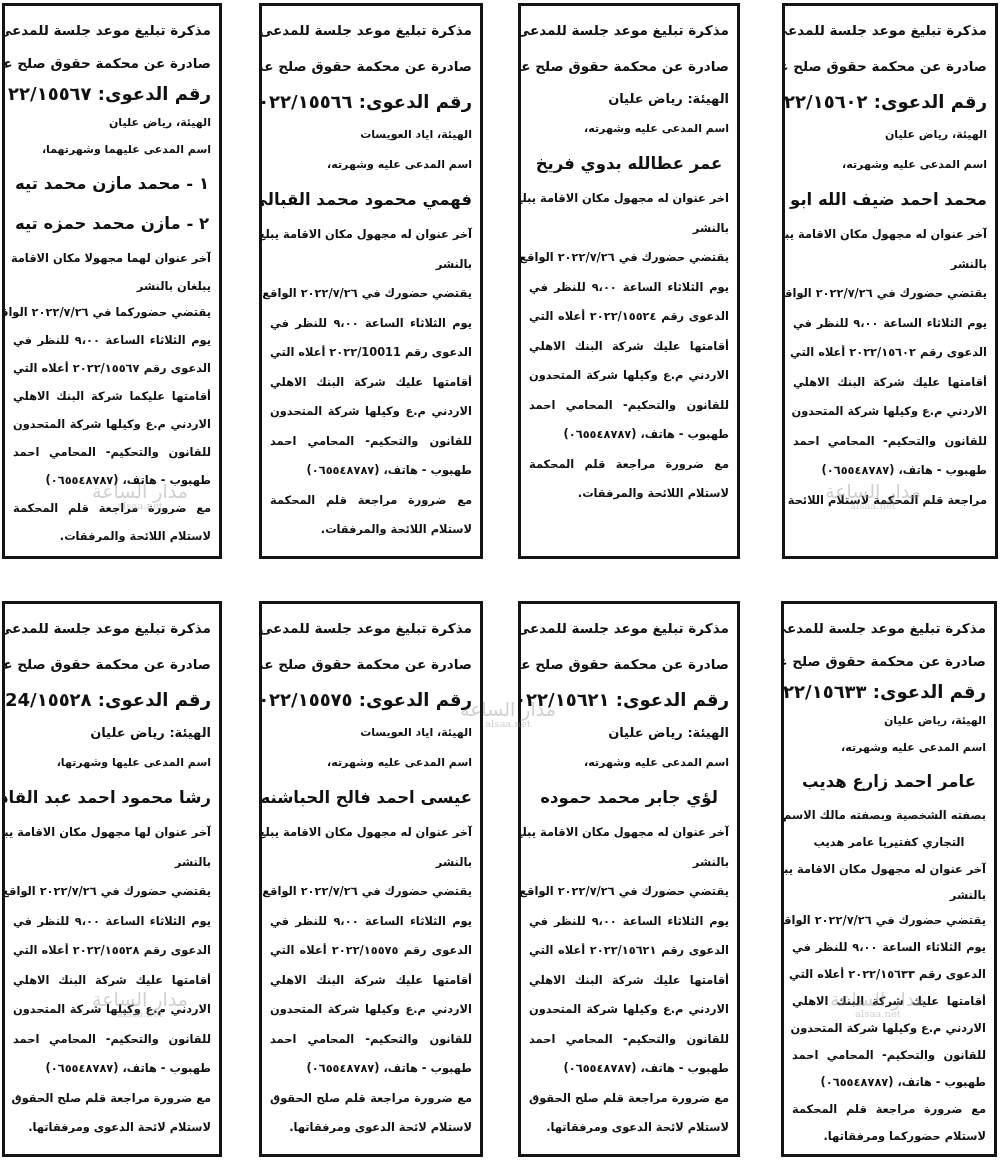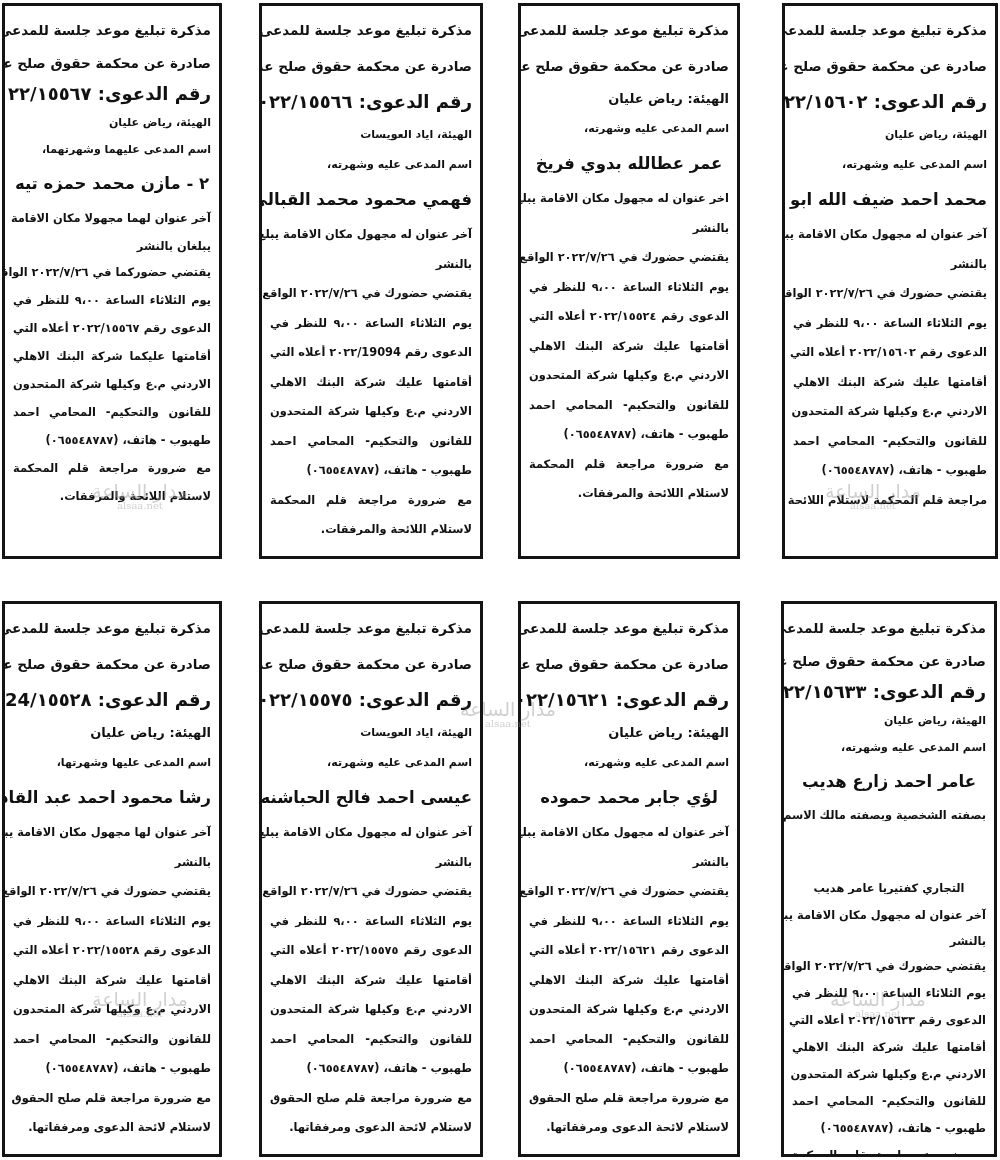--- a/index.html
+++ b/index.html
@@ -132,35 +132,36 @@
     <div class="title">مذكرة تبليغ موعد جلسة للمدعى عليه</div>
     <div class="title">صادرة عن محكمة حقوق صلح عمان</div>
     <div class="case-no">رقم الدعوى: ٢٠٢٢/١٥٥٦٦</div>
     <div class="small">الهيئة، اياد العويسات</div>
     <div class="small">اسم المدعى عليه وشهرته،</div>
     <div class="defendant">فهمي محمود محمد القبالي</div>
     <div class="body-line">آخر عنوان له مجهول مكان الاقامة يبلغ</div>
     <div class="body-line last">بالنشر</div>
     <div class="body-line">يقتضي حضورك في ٢٠٢٢/٧/٢٦ الواقع</div>
     <div class="body-line">يوم الثلاثاء الساعة ٩،٠٠ للنظر في</div>
-    <div class="body-line">الدعوى رقم ٢٠٢٢/19094 أعلاه التي</div>
+    <div class="body-line">الدعوى رقم ٢٠٢٢/10011 أعلاه التي</div>
     <div class="body-line">أقامتها عليك شركة البنك الاهلي</div>
     <div class="body-line">الاردني م.ع وكيلها شركة المتحدون</div>
     <div class="body-line">للقانون والتحكيم- المحامي احمد</div>
     <div class="body-line last">طهبوب - هاتف، (٠٦٥٥٤٨٧٨٧)</div>
     <div class="body-line">مع ضرورة مراجعة قلم المحكمة</div>
     <div class="body-line last">لاستلام اللائحة والمرفقات.</div>
   </div>
 
   <div class="notice" style="left:2px; top:3px; width:220px; height:556px;">
     <div class="title">مذكرة تبليغ موعد جلسة للمدعى عليه</div>
     <div class="title" style="line-height:30px;">صادرة عن محكمة حقوق صلح عمان</div>
     <div class="case-no" style="line-height:32px;">رقم الدعوى: ٢٠٢٢/١٥٥٦٧</div>
     <div class="small" style="line-height:26px;">الهيئة، رياض عليان</div>
     <div class="small" style="line-height:28px;">اسم المدعى عليهما وشهرتهما،</div>
+    <div class="defendant">١ - محمد مازن محمد تيه</div>
     <div class="defendant">٢ - مازن محمد حمزه تيه</div>
     <div class="body-line">آخر عنوان لهما مجهولا مكان الاقامة</div>
     <div class="body-line last" style="line-height:24px;">يبلغان بالنشر</div>
     <div class="body-line" style="line-height:28px;">يقتضي حضوركما في ٢٠٢٢/٧/٢٦ الواقع</div>
     <div class="body-line" style="line-height:28px;">يوم الثلاثاء الساعة ٩،٠٠ للنظر في</div>
     <div class="body-line" style="line-height:28px;">الدعوى رقم ٢٠٢٢/١٥٥٦٧ أعلاه التي</div>
     <div class="body-line" style="line-height:28px;">أقامتها عليكما شركة البنك الاهلي</div>
     <div class="body-line" style="line-height:28px;">الاردني م.ع وكيلها شركة المتحدون</div>
     <div class="body-line" style="line-height:28px;">للقانون والتحكيم- المحامي احمد</div>
     <div class="body-line last" style="line-height:28px;">طهبوب - هاتف، (٠٦٥٥٤٨٧٨٧)</div>
@@ -169,21 +170,21 @@
   </div>
 
   <div class="notice" style="left:781px; top:601px; width:216px; height:556px;">
     <div class="title">مذكرة تبليغ موعد جلسة للمدعى عليه</div>
     <div class="title" style="line-height:30px;">صادرة عن محكمة حقوق صلح عمان</div>
     <div class="case-no" style="line-height:32px;">رقم الدعوى: ٢٠٢٢/١٥٦٣٣</div>
     <div class="small" style="line-height:26px;">الهيئة، رياض عليان</div>
     <div class="small" style="line-height:28px;">اسم المدعى عليه وشهرته،</div>
     <div class="defendant">عامر احمد زارع هديب</div>
     <div class="body-line" style="line-height:27px;">بصفته الشخصية وبصفته مالك الاسم</div>
-    <div class="body-line last" style="line-height:27px; text-align:center; text-align-last:center;margin-top:46px;">التجاري كفتيريا عامر هديب</div>
+    <div class="body-line last" style="line-height:27px; text-align:center; text-align-last:center;">التجاري كفتيريا عامر هديب</div>
     <div class="body-line" style="line-height:27px;">آخر عنوان له مجهول مكان الاقامة يبلغ</div>
     <div class="body-line last" style="line-height:24px;">بالنشر</div>
     <div class="body-line" style="line-height:27px;">يقتضي حضورك في ٢٠٢٢/٧/٢٦ الواقع</div>
     <div class="body-line" style="line-height:27px;">يوم الثلاثاء الساعة ٩،٠٠ للنظر في</div>
     <div class="body-line" style="line-height:27px;">الدعوى رقم ٢٠٢٢/١٥٦٣٣ أعلاه التي</div>
     <div class="body-line" style="line-height:27px;">أقامتها عليك شركة البنك الاهلي</div>
     <div class="body-line" style="line-height:27px;">الاردني م.ع وكيلها شركة المتحدون</div>
     <div class="body-line" style="line-height:27px;">للقانون والتحكيم- المحامي احمد</div>
     <div class="body-line last" style="line-height:27px;">طهبوب - هاتف، (٠٦٥٥٤٨٧٨٧)</div>
     <div class="body-line" style="line-height:27px;">مع ضرورة مراجعة قلم المحكمة</div>

